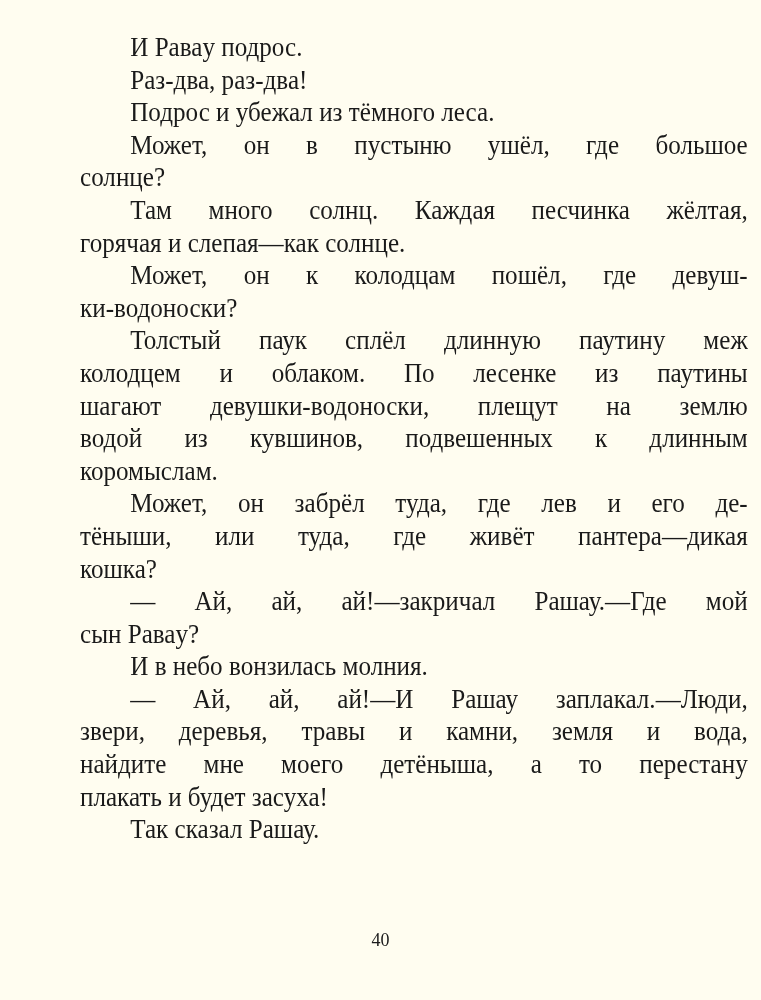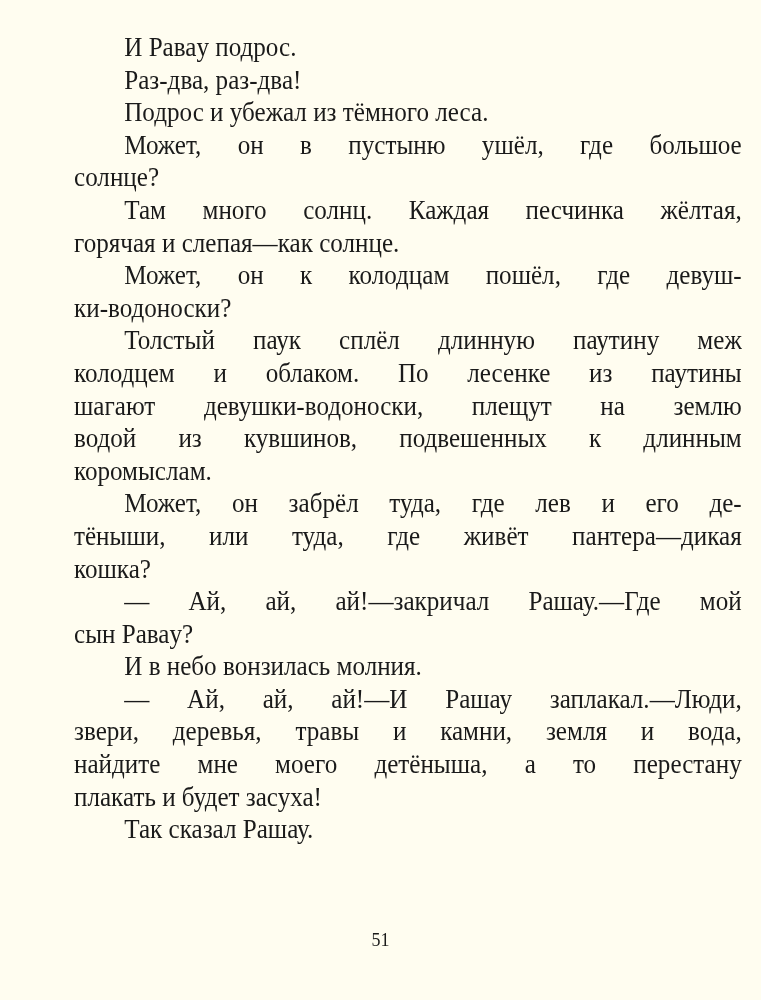--- a/index.html
+++ b/index.html
@@ -5,21 +5,21 @@
     html, body { margin: 0; padding: 0; }
     body {
       width: 761px; height: 1000px;
       background: #fffdf0;
       position: relative; overflow: hidden;
       font-family: "Liberation Serif", "DejaVu Serif", serif;
       color: #1a1a1a;
     }
     .page-text {
       position: absolute;
-      left: 74px; top: 31px;
+      left: 80px; top: 31px;
       width: 668px;
     }
     .line {
       font-size: 27px;
       line-height: 32.6px;
       height: 32.6px;
       white-space: nowrap;
       text-align: justify;
       text-align-last: justify;
       transform: scaleX(0.93);
@@ -59,13 +59,13 @@
   <div class="line indent">— Ай, ай, ай!—закричал Рашау.—Где мой</div>
   <div class="line last">сын Раваy?</div>
   <div class="line indent last">И в небо вонзилась молния.</div>
   <div class="line indent">— Ай, ай, ай!—И Рашау заплакал.—Люди,</div>
   <div class="line">звери, деревья, травы и камни, земля и вода,</div>
   <div class="line">найдите мне моего детёныша, а то перестану</div>
   <div class="line last">плакать и будет засуха!</div>
   <div class="line indent last">Так сказал Рашау.</div>
 </div>
 
-<div class="page-number">51</div>
+<div class="page-number">40</div>
 
 </body></html>

